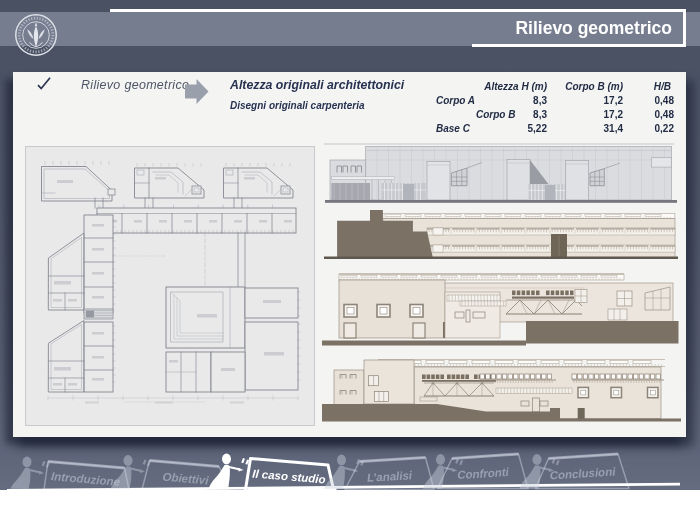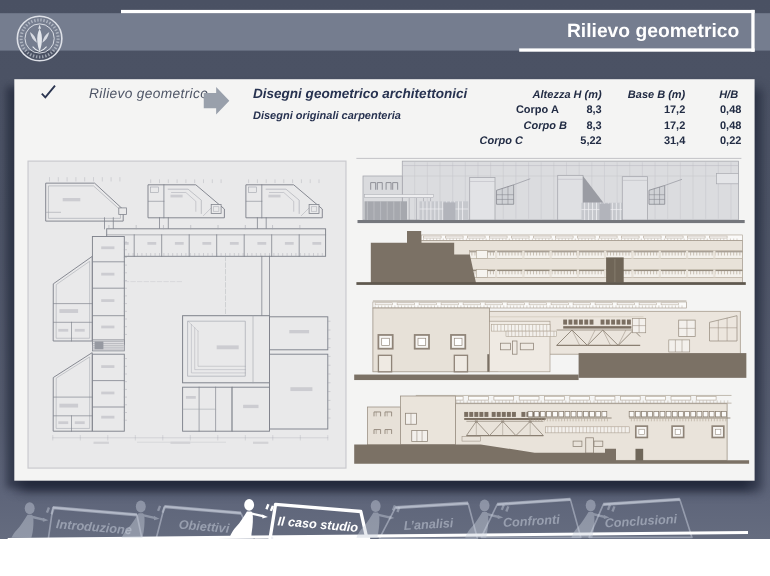--- a/index.html
+++ b/index.html
@@ -41,38 +41,38 @@
   <svg class="abs" style="left:37px;top:77px;" width="14" height="14" viewBox="0 0 14 14">
     <path d="M1,8.2 L4.2,11.5 L13,0.8" fill="none" stroke="#2b3550" stroke-width="1.7"></path>
   </svg>
 
   <div class="abs" style="left:81px;top:78px;width:180px;color:#4e5566;font-size:12.5px;font-style:italic;letter-spacing:0.3px;">Rilievo geometrico</div>
 
   <svg class="abs" style="left:185px;top:77.5px;" width="24" height="27" viewBox="0 0 24 26">
     <path d="M0,6 L11.5,6 L11.5,0.5 L23.5,13 L11.5,25.5 L11.5,20 L0,20 Z" fill="#99a0ab"></path>
   </svg>
 
-  <div class="abs" style="left:230px;top:77.5px;width:220px;color:#273250;font-size:12.3px;font-weight:bold;font-style:italic;">Disegni geometrico architettonici</div>
+  <div class="abs" style="left:230px;top:77.5px;width:220px;color:#273250;font-size:12.3px;font-weight:bold;font-style:italic;">Altezza originali architettonici</div>
 
   <div class="abs" style="left:230px;top:99.5px;width:220px;color:#273250;font-size:10px;font-weight:bold;font-style:italic;">Disegni originali carpenteria</div>
 
   <div class="abs" style="left:430px;top:81px;width:245px;color:#222c44;font-size:10px;font-weight:bold;">
     <div style="position:relative;height:52px;">
       <span class="abs" style="right:128px;top:0;font-style:italic;text-align:right;">Altezza H (m)</span>
-      <span class="abs" style="right:52px;top:0;font-style:italic;">Base B (m)</span>
+      <span class="abs" style="right:52px;top:0;font-style:italic;">Corpo B (m)</span>
       <span class="abs" style="right:4px;top:0;font-style:italic;padding-left:35px;">H/B</span>
-      <span class="abs" style="left:6px;top:14px;margin-left:33px;">Corpo A</span>
+      <span class="abs" style="left:6px;top:14px;font-style:italic;">Corpo A</span>
         <span class="abs" style="right:128px;top:14px;">8,3</span>
         <span class="abs" style="right:52px;top:14px;">17,2</span>
         <span class="abs" style="right:1px;top:14px;">0,48</span>
       <span class="abs" style="left:6px;top:28px;font-style:italic;margin-left:40px;">Corpo B</span>
         <span class="abs" style="right:128px;top:28px;">8,3</span>
         <span class="abs" style="right:52px;top:28px;">17,2</span>
         <span class="abs" style="right:1px;top:28px;">0,48</span>
-      <span class="abs" style="left:6px;top:42px;font-style:italic;">Corpo C</span>
+      <span class="abs" style="left:6px;top:42px;font-style:italic;">Base C</span>
         <span class="abs" style="right:128px;top:42px;">5,22</span>
         <span class="abs" style="right:52px;top:42px;margin-left:24px;">31,4</span>
         <span class="abs" style="right:1px;top:42px;">0,22</span>
     </div>
   </div>
 
   <div class="abs" style="left:25px;top:146px;width:288px;height:278px;background:#e9e9ea;border:0.5px solid #c9c9cd;"></div>
 
   <svg class="abs" id="plan" style="left:25px;top:146px;opacity:0.88;" width="288" height="278" viewBox="0 0 288 278">
   <g stroke-linecap="square">

